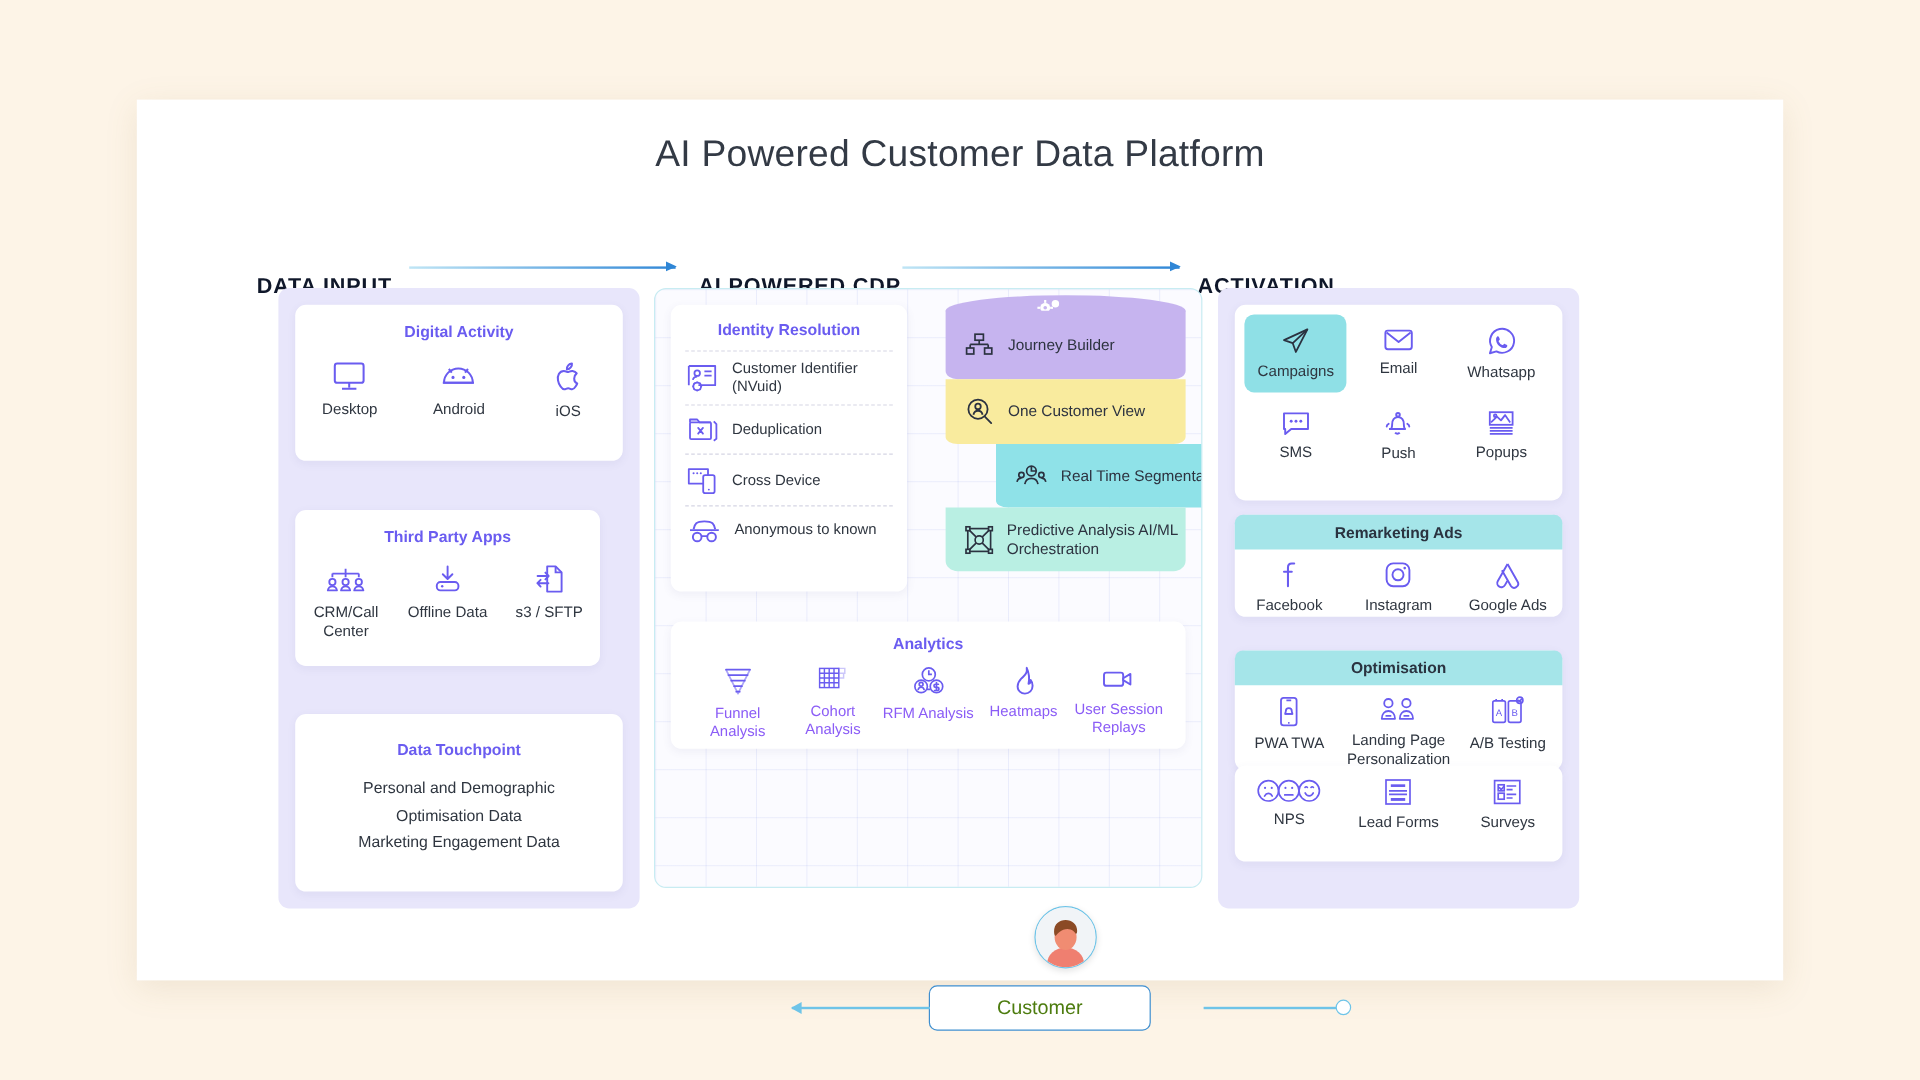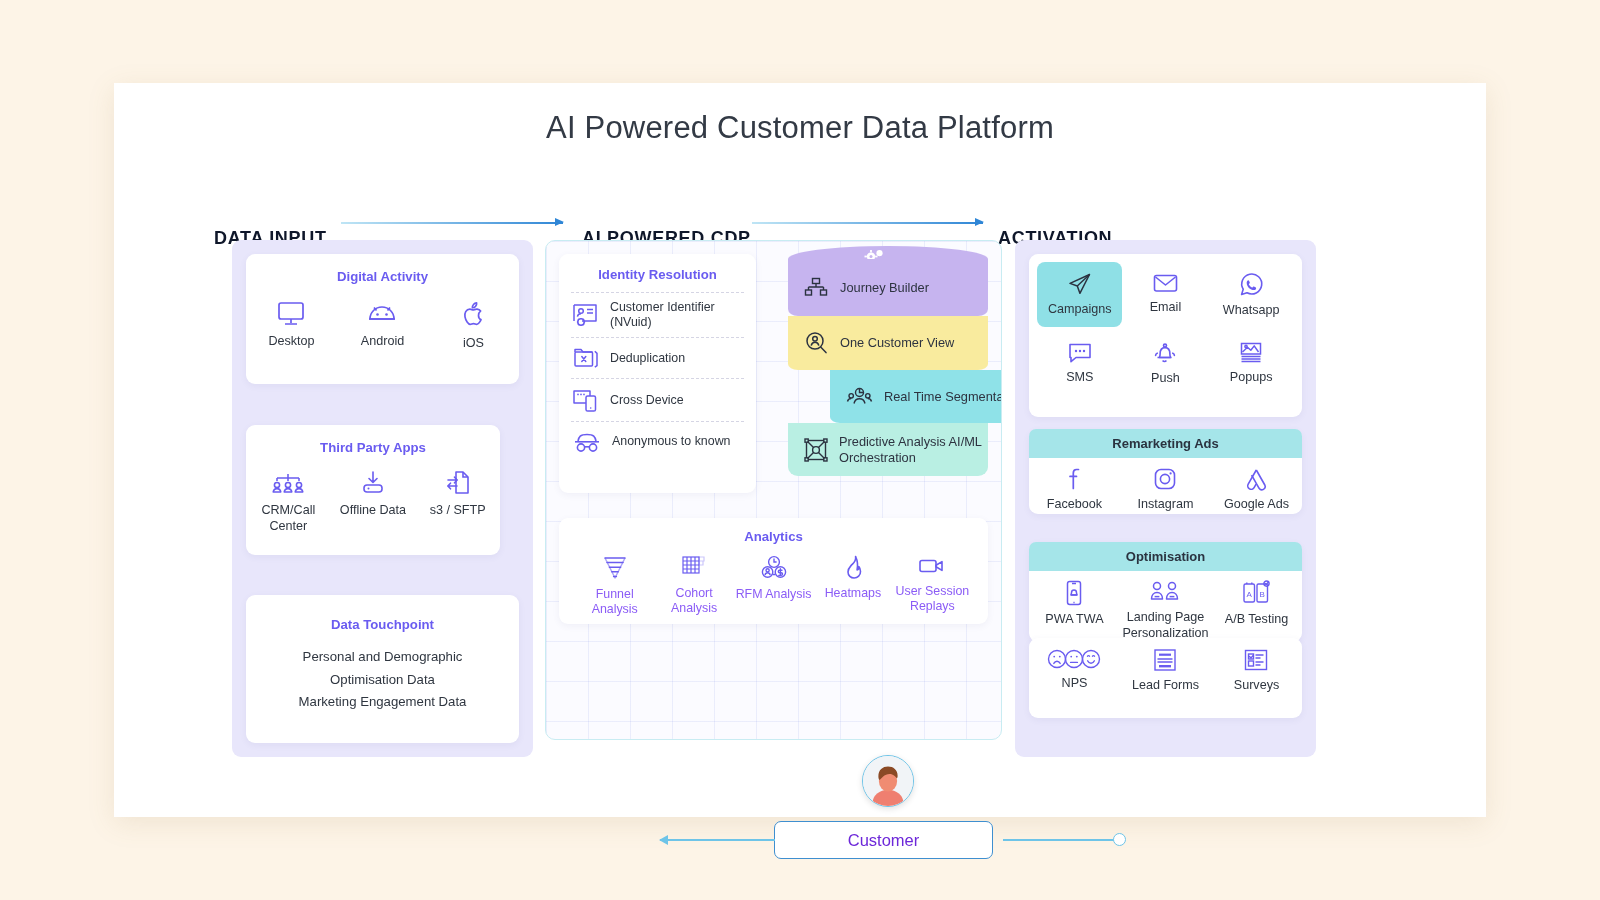--- a/index.html
+++ b/index.html
@@ -104,24 +104,24 @@
   .tile-hl { background: #8fe0e6; border-radius: 8px; }
   .tile { border-radius: 8px; }
 
   
   #avatar {
     position: absolute; left: 748px; top: 672px; width: 52px; height: 52px;
     border-radius: 50%; background: #f4f6f8; border: 1.6px solid #6ec4e8;
     overflow: hidden; box-shadow: 0 2px 6px rgba(0,0,0,.12);
   }
   #cust-box {
-    position: absolute; left: 660px; top: 738px; width: 219px; height: 38px;
+    position: absolute; left: 660px; top: 738px; width: 185px; height: 38px;
     background: #fff; border: 1.5px solid #3f8fd0; border-radius: 7px;
     display: flex; align-items: center; justify-content: center;
-    font-size: 16.5px; color: #6d28d9;
+    font-size: 16.5px; color: #4d7c0f;
   }
   .flow { position: absolute; background: #6ec4e8; }
 </style>
 </head>
 <body>
 
 <div id="card">
 
   <div id="title">AI Powered Customer Data Platform</div>
 

